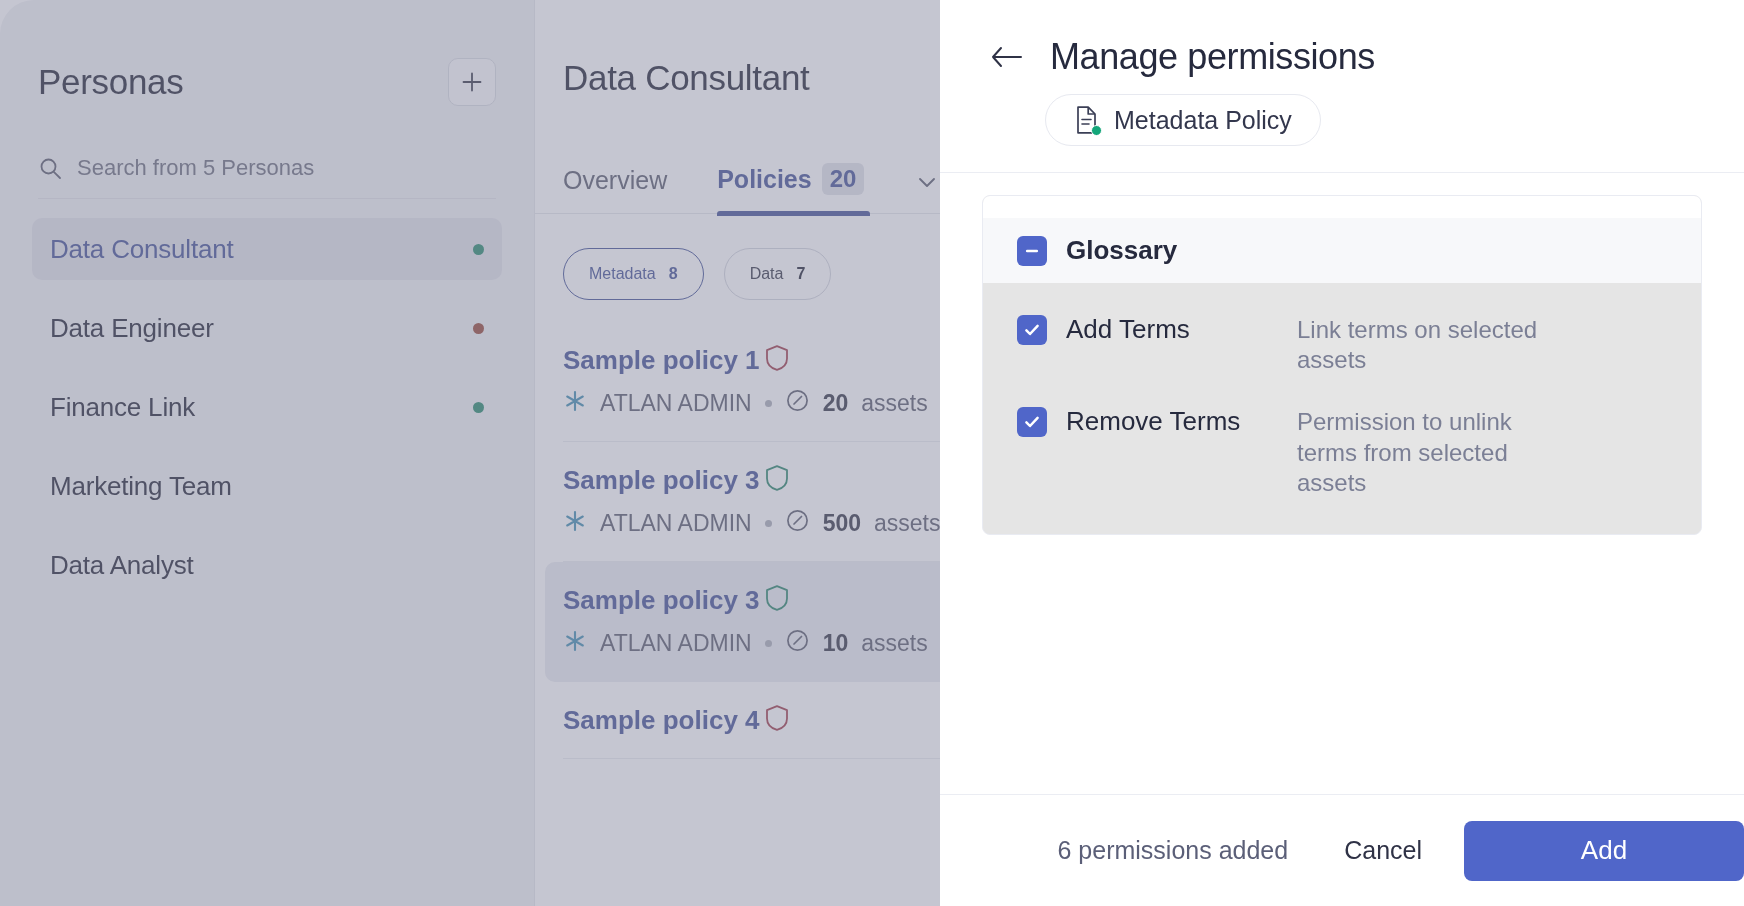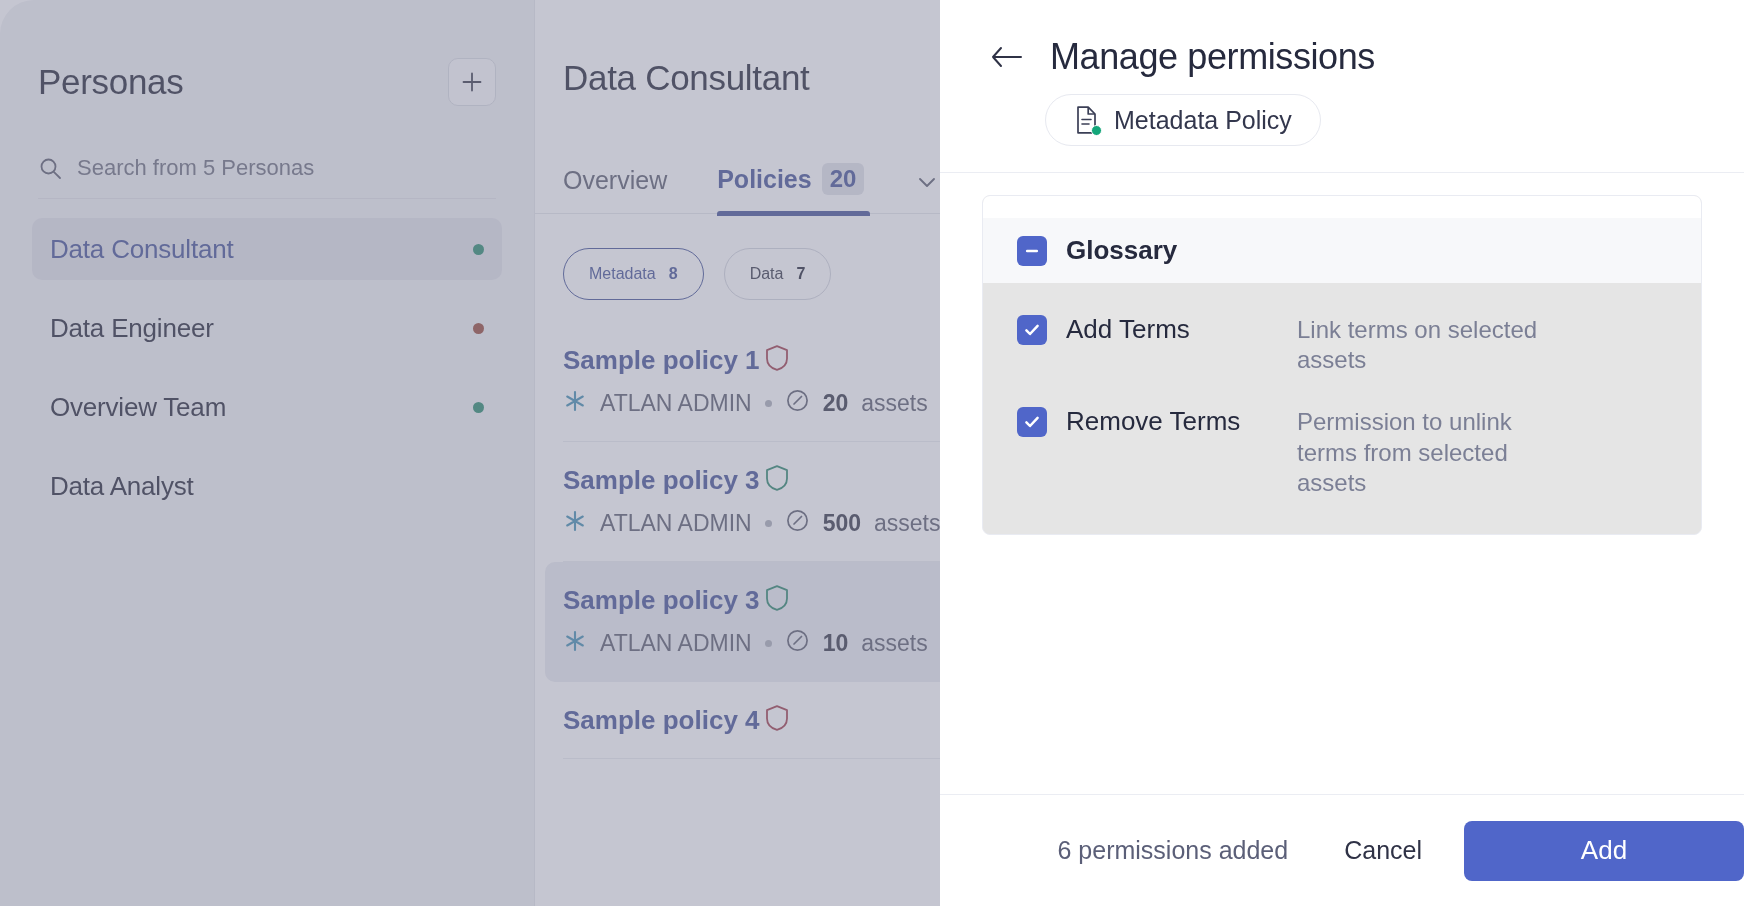--- a/index.html
+++ b/index.html
@@ -284,22 +284,25 @@
       <div class="persona-list">
         <div class="persona-item active">
           <span class="persona-label">Data Consultant</span>
           <span class="status-dot" style="background:#14a67a"></span>
         </div>
         <div class="persona-item">
           <span class="persona-label">Data Engineer</span>
           <span class="status-dot" style="background:#c8553d"></span>
         </div>
         <div class="persona-item">
-          <span class="persona-label">Overview Team</span>
+          <span class="persona-label">Finance Link</span>
           <span class="status-dot" style="background:#14a67a"></span>
+        </div>
+        <div class="persona-item">
+          <span class="persona-label">Marketing Team</span>
         </div>
         <div class="persona-item">
           <span class="persona-label">Data Analyst</span>
         </div>
       </div>
     </div>
 
     <div class="middle">
       <div class="middle-title">Data Consultant</div>
 

